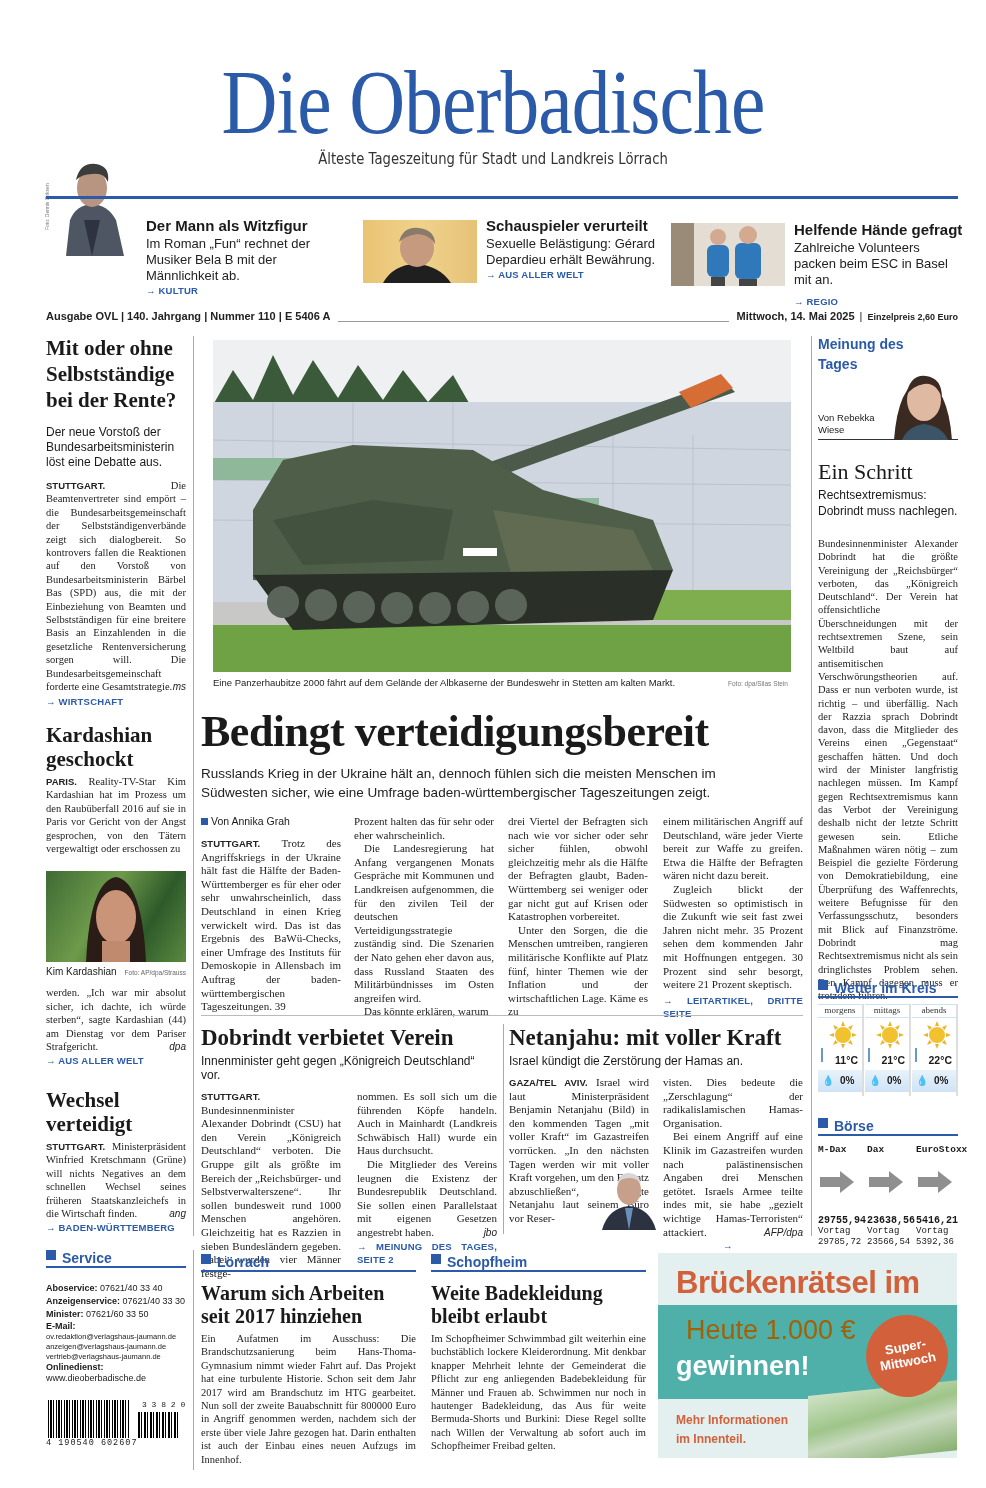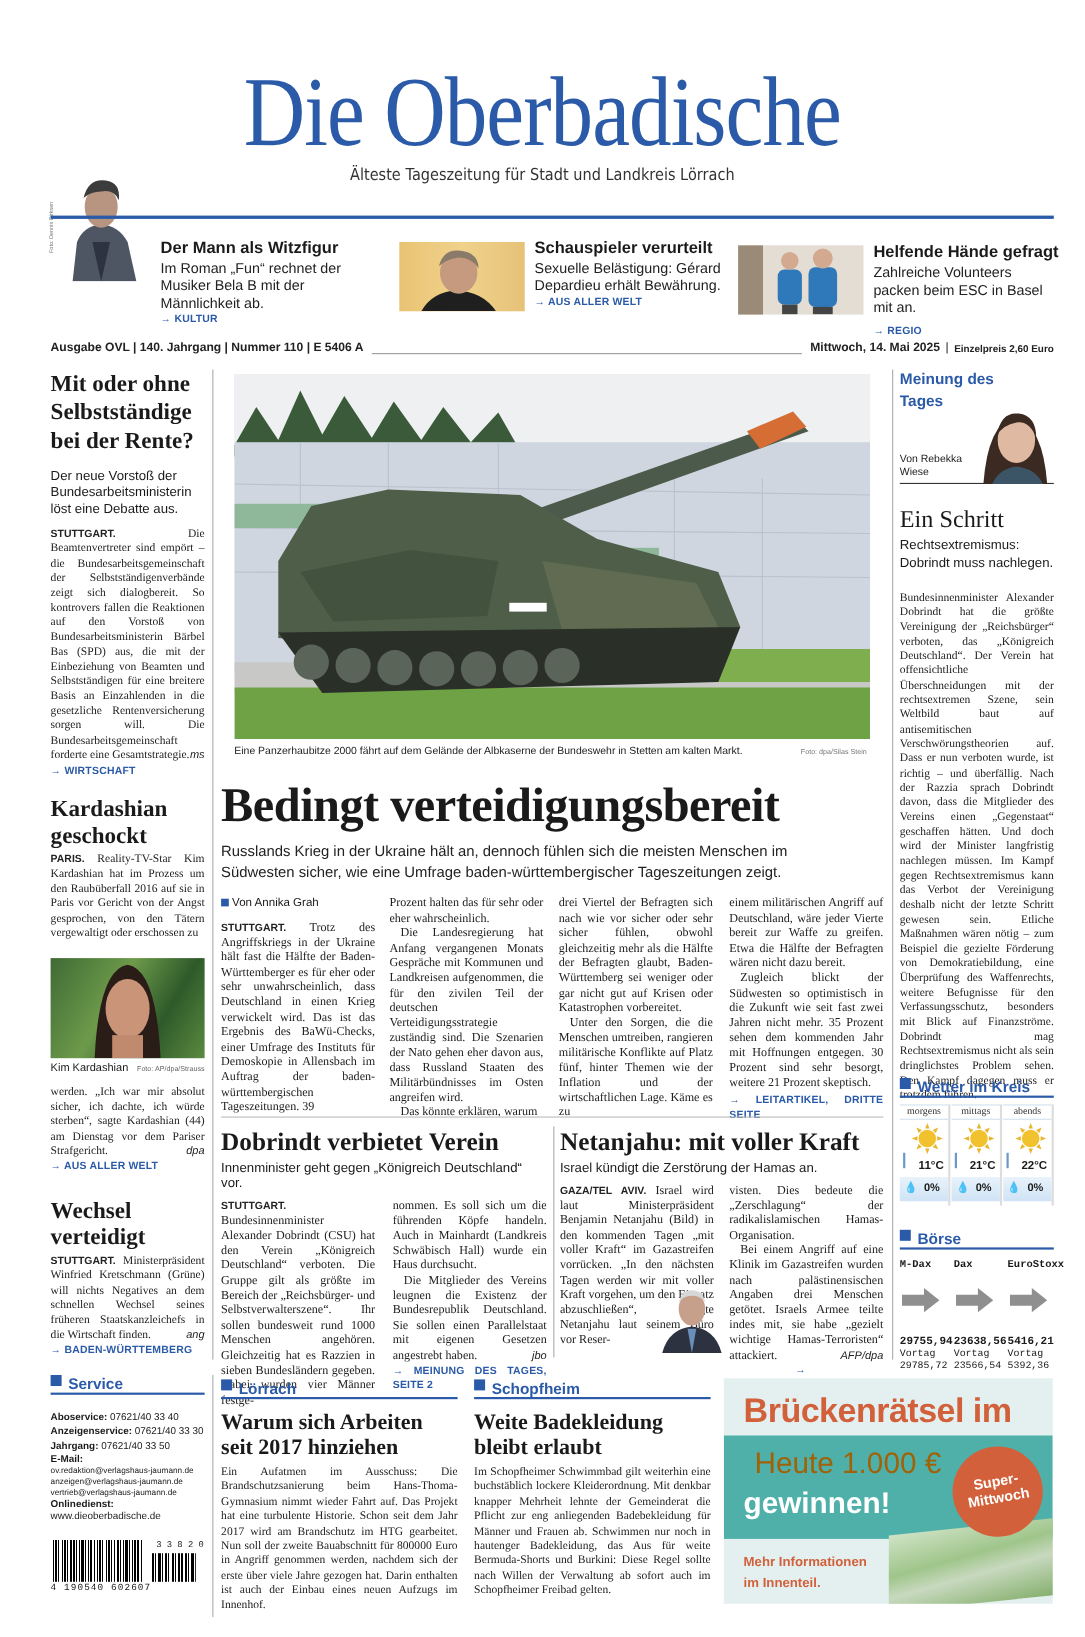--- a/index.html
+++ b/index.html
@@ -144,21 +144,21 @@
 </div>
 
 <div class="abs" style="left:46px;top:1250px;width:140px">
   <div class="secthead">
       <span class="sq"></span>
       <span>Service</span>
     </div>
   <div class="sans" style="margin-top:14px;font-size:9px;line-height:13px">
     <div><b>Aboservice:</b> <span>07621/40 33 40</span></div>
     <div><b>Anzeigenservice:</b> <span>07621/40 33 30</span></div>
-    <div><b>Jahrgang:</b> <span>07621/40 33 50</span></div>
+    <div><b>Minister:</b> <span>07621/60 33 50</span></div>
     <div style="line-height:11px"><b>E-Mail:</b></div>
     <div style="font-size:7.5px;line-height:10px">
       <div>ov.redaktion@verlagshaus-jaumann.de</div>
       <div>anzeigen@verlagshaus-jaumann.de</div>
       <div>vertrieb@verlagshaus-jaumann.de</div>
     </div>
     <div style="line-height:11px"><b>Onlinedienst:</b></div>
     <div style="line-height:11px">www.dieoberbadische.de</div>
   </div>
   <div style="position:relative;margin-top:16px;height:48px">

